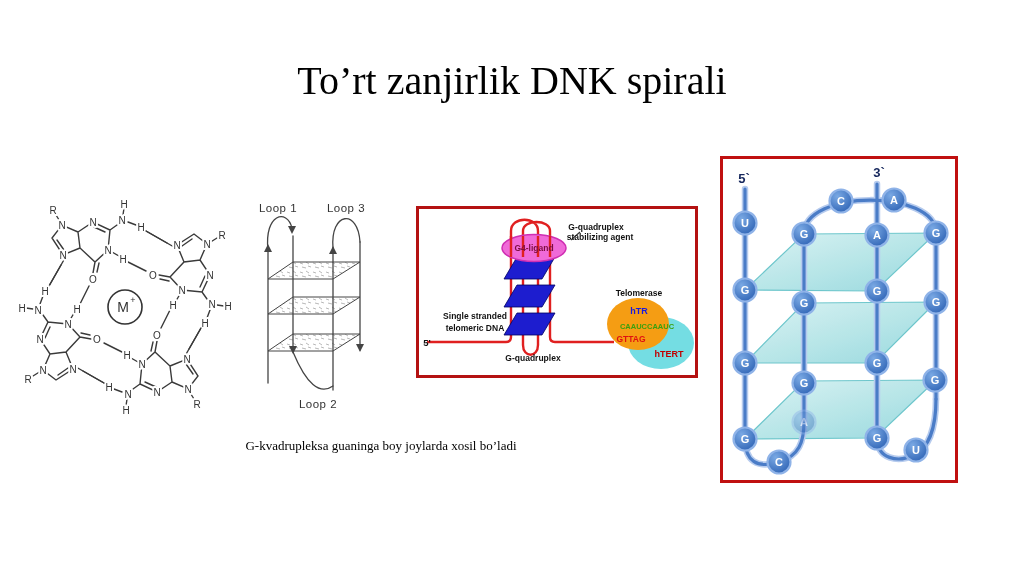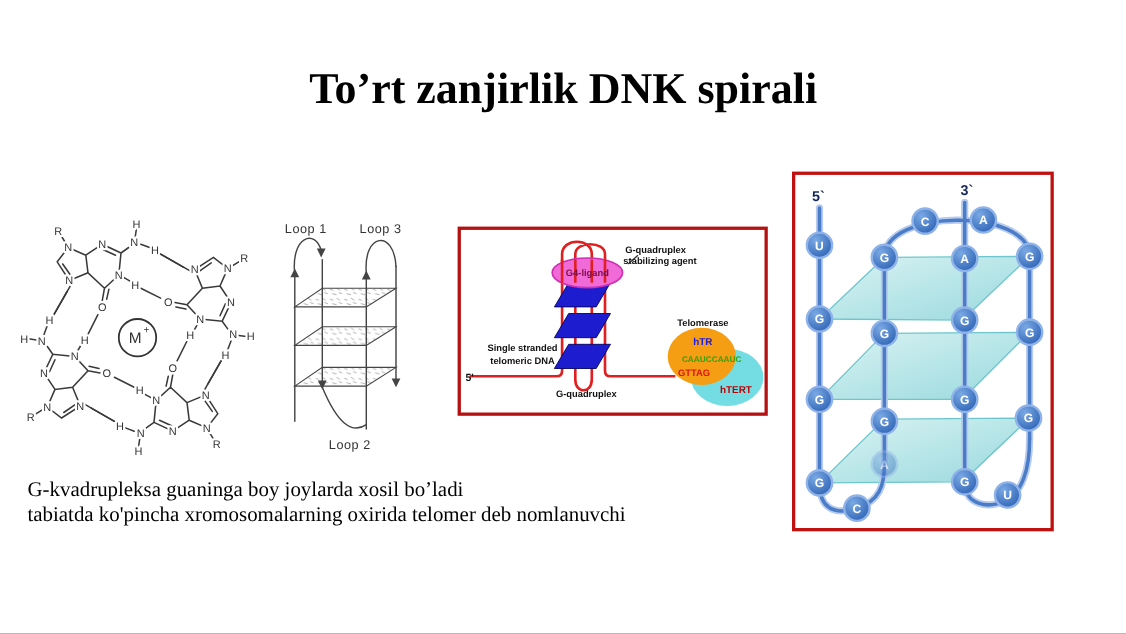--- a/index.html
+++ b/index.html
@@ -1,21 +1,21 @@
 <!DOCTYPE html>
 <html style="--box-border: #b41212; --strand-red: #e02020; --plane-blue: #1d1dcf; --htr-blue: #1a1ae0; --caau-green: #3aa00f; --gttag-red: #e01010; --htert-red: #c00000; --strand-blue: #4a7cc7; --strand-halo: #b6cbee; --navy: #15265c;"><head>
 <meta charset="utf-8">
 <style>
   html,body{margin:0;padding:0;background:#888;}
   .slide{position:relative;width:1024px;height:576px;background:#ffffff;overflow:hidden;
          font-family:"Liberation Serif",serif;}
   .title{position:absolute;left:0;top:57px;width:1024px;text-align:center;
-         font-size:40px;font-weight:bold;color:#000;letter-spacing:0px;}
-  .caption{position:absolute;left:25px;top:434px;width:712px;
-         font-size:19px;line-height:23px;color:#000;}
+         font-size:40px;font-weight:normal;color:#000;letter-spacing:0px;}
+  .caption{position:absolute;left:25px;top:434px;width:712px;text-align:center;
+         font-size:13px;line-height:23px;color:#000;}
   .fig-overlay{position:absolute;left:0;top:0;}
   
   .bond{fill:none;stroke:#3a3a3a;stroke-width:1.4;stroke-linecap:round;}
   .atom{font:10px "Liberation Sans",sans-serif;fill:#333;text-anchor:middle;
         paint-order:stroke;stroke:#fff;stroke-width:4px;stroke-linejoin:round;}
   .mion{fill:#fff;stroke:#333;stroke-width:1.6;}
   .mlabel{font:14px "Liberation Sans",sans-serif;fill:#333;text-anchor:middle;}
   .msup{font:9px "Liberation Sans",sans-serif;fill:#333;text-anchor:middle;}
   
   .loop-line{fill:none;stroke:#444;stroke-width:1.3;stroke-linecap:round;}
@@ -285,16 +285,15 @@
             <text x="193" y="295">U</text>
           </g>
         </g>
       <text class="q-label" x="21" y="24">5`</text>
       <text class="q-label" x="156" y="18">3`</text>
     </svg>
   </div>
 
   <div class="caption">
     <div>G-kvadrupleksa guaninga boy joylarda xosil bo’ladi</div>
-    <div>tabiatda ko'pincha xromosomalarning oxirida telomer deb nomlanuvchi</div>
   </div>
 
 </div>
 
 </body></html>

